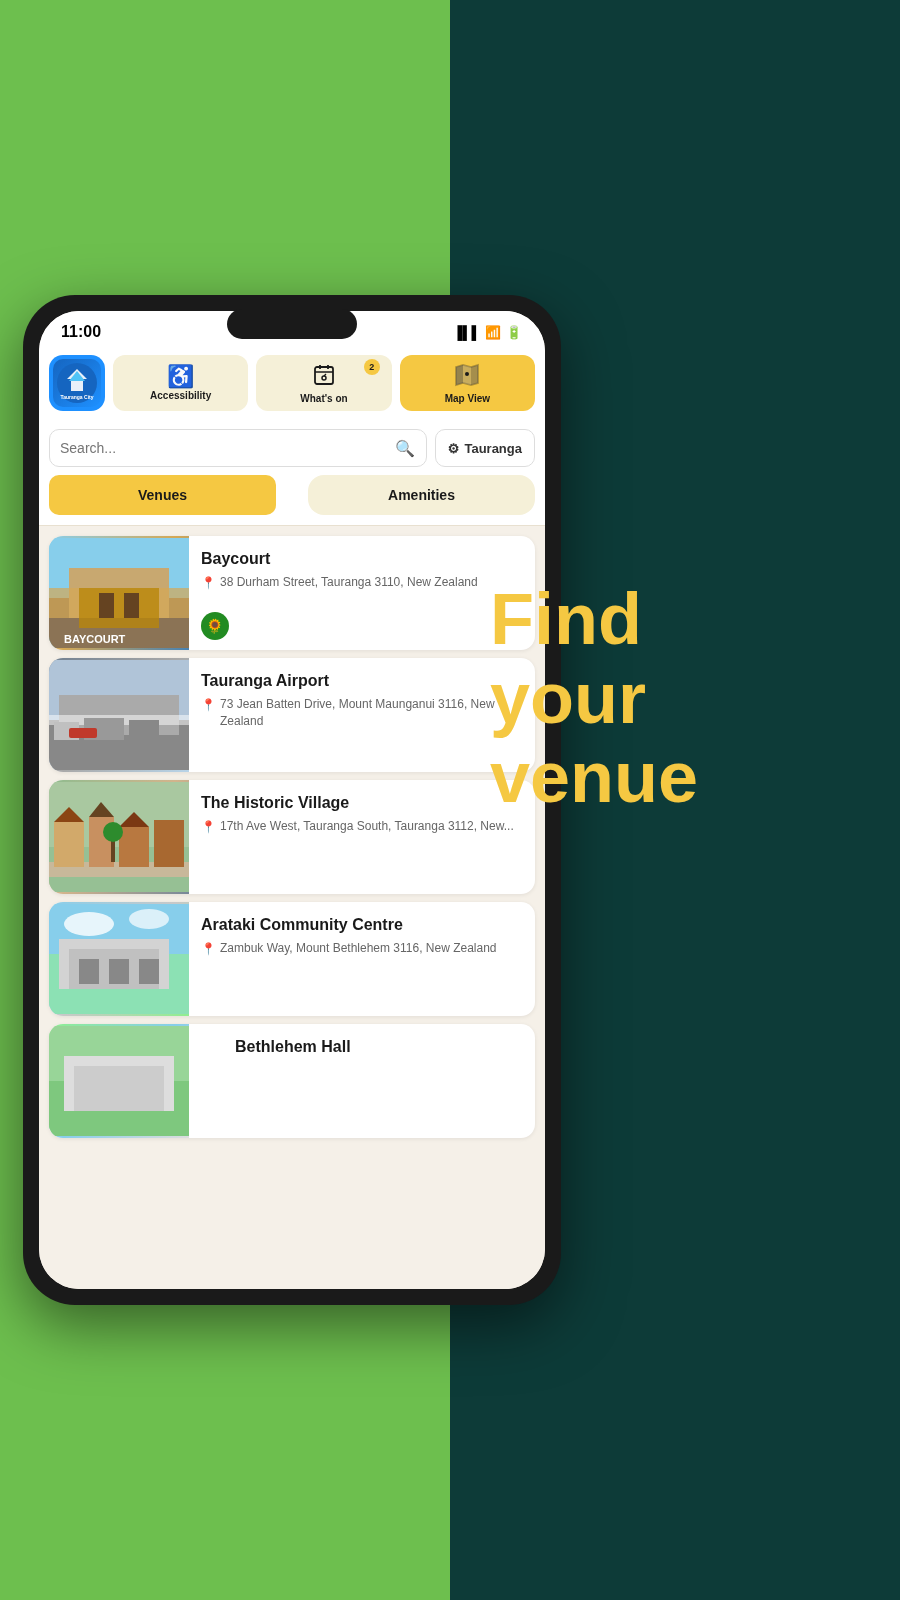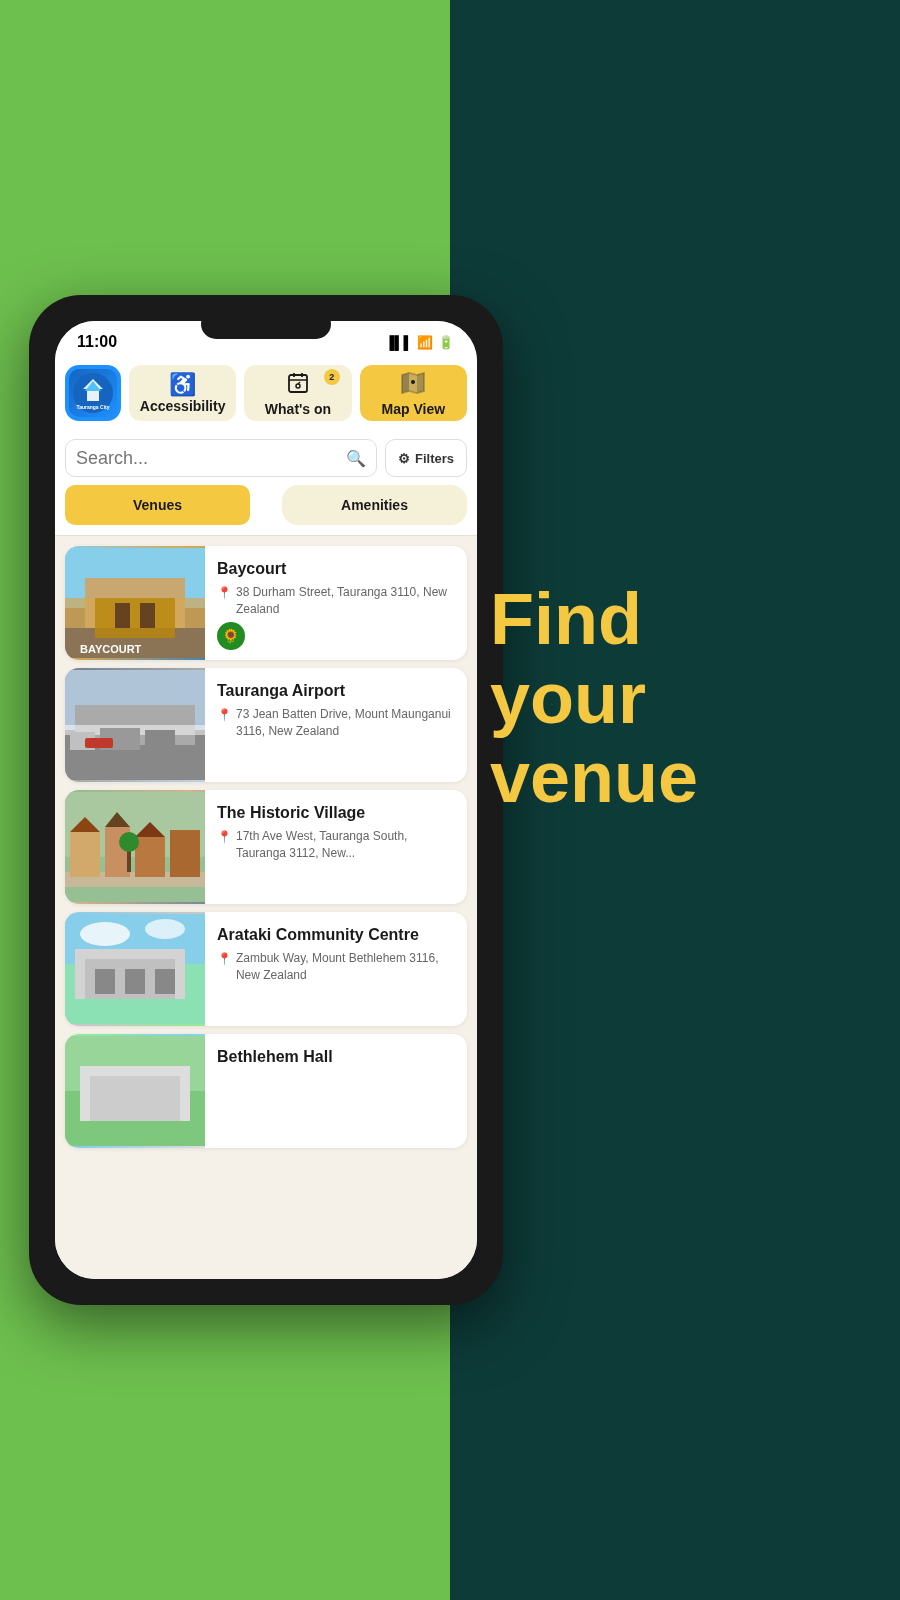--- a/index.html
+++ b/index.html
@@ -36,29 +36,29 @@
       color: #f5c842;
       font-size: 72px;
       font-weight: 700;
       line-height: 1.1;
       width: 380px;
     }
 
     
     .phone-frame {
       position: absolute;
-      left: 29px;
+      left: 23px;
       top: 295px;
-      width: 474px;
+      width: 538px;
       height: 1010px;
       background: #1a1a1a;
       border-radius: 52px;
       z-index: 5;
       box-shadow: 0 20px 60px rgba(0,0,0,0.5);
-      padding: 26px;
+      padding: 16px;
     }
 
     .phone-screen {
       width: 100%;
       height: 100%;
       background: #f5f0e8;
       border-radius: 40px;
       overflow: hidden;
       display: flex;
       flex-direction: column;
@@ -144,21 +144,21 @@
       cursor: pointer;
     }
     .nav-btn.active {
       background: #f5c842;
     }
     .nav-btn-icon {
       font-size: 22px;
       line-height: 1;
     }
     .nav-btn-label {
-      font-size: 14px;
+      font-size: 10px;
       font-weight: 600;
       color: #1a1a1a;
       line-height: 1;
     }
     .badge {
       position: absolute;
       top: 4px;
       right: 12px;
       background: #f5c842;
       color: #1a1a1a;
@@ -186,21 +186,21 @@
       background: white;
       border: 1.5px solid #ddd;
       border-radius: 10px;
       padding: 0 10px;
       gap: 8px;
     }
     .search-input {
       flex: 1;
       border: none;
       outline: none;
-      font-size: 18px;
+      font-size: 14px;
       color: #be185d;
       background: transparent;
     }
     .filters-btn {
       display: flex;
       align-items: center;
       gap: 5px;
       background: white;
       border: 1.5px solid #ddd;
       border-radius: 10px;
@@ -392,21 +392,21 @@
       </button>
     </div>
 
     <div class="search-bar">
       <div class="search-input-wrap">
         <input class="search-input" type="text" placeholder="Search..." style="">
         <span>🔍</span>
       </div>
       <button class="filters-btn">
         <span>⚙</span>
-        <span>Filters</span>
+        <span>Tauranga</span>
       </button>
     </div>
 
     <div class="tabs">
       <button class="tab active">Venues</button>
       <button class="tab inactive">Amenities</button>
     </div>
 
     <div class="venue-list">
 
@@ -503,21 +503,21 @@
         </div>
         <div class="venue-info">
           <div class="venue-name">Arataki Community Centre</div>
           <div class="venue-address">
             <span class="pin-icon">📍</span>
             <span>Zambuk Way, Mount Bethlehem 3116, New Zealand</span>
           </div>
         </div>
       </div>
 
-      <div class="venue-card" style="min-height:70px;">
+      <div class="venue-card" style="min-height:70px;gap:34px;">
         <div class="venue-img img-bethlehem">
           <svg viewBox="0 0 140 110">
             <rect width="140" height="110" fill="#98d598"></rect>
             <rect y="55" width="140" height="55" fill="#7ec87e"></rect>
             <rect x="15" y="30" width="110" height="55" fill="#ddd"></rect>
             <rect x="25" y="40" width="90" height="45" fill="#ccc"></rect>
           </svg>
         </div>
         <div class="venue-info">
           <div class="venue-name">Bethlehem Hall</div>

